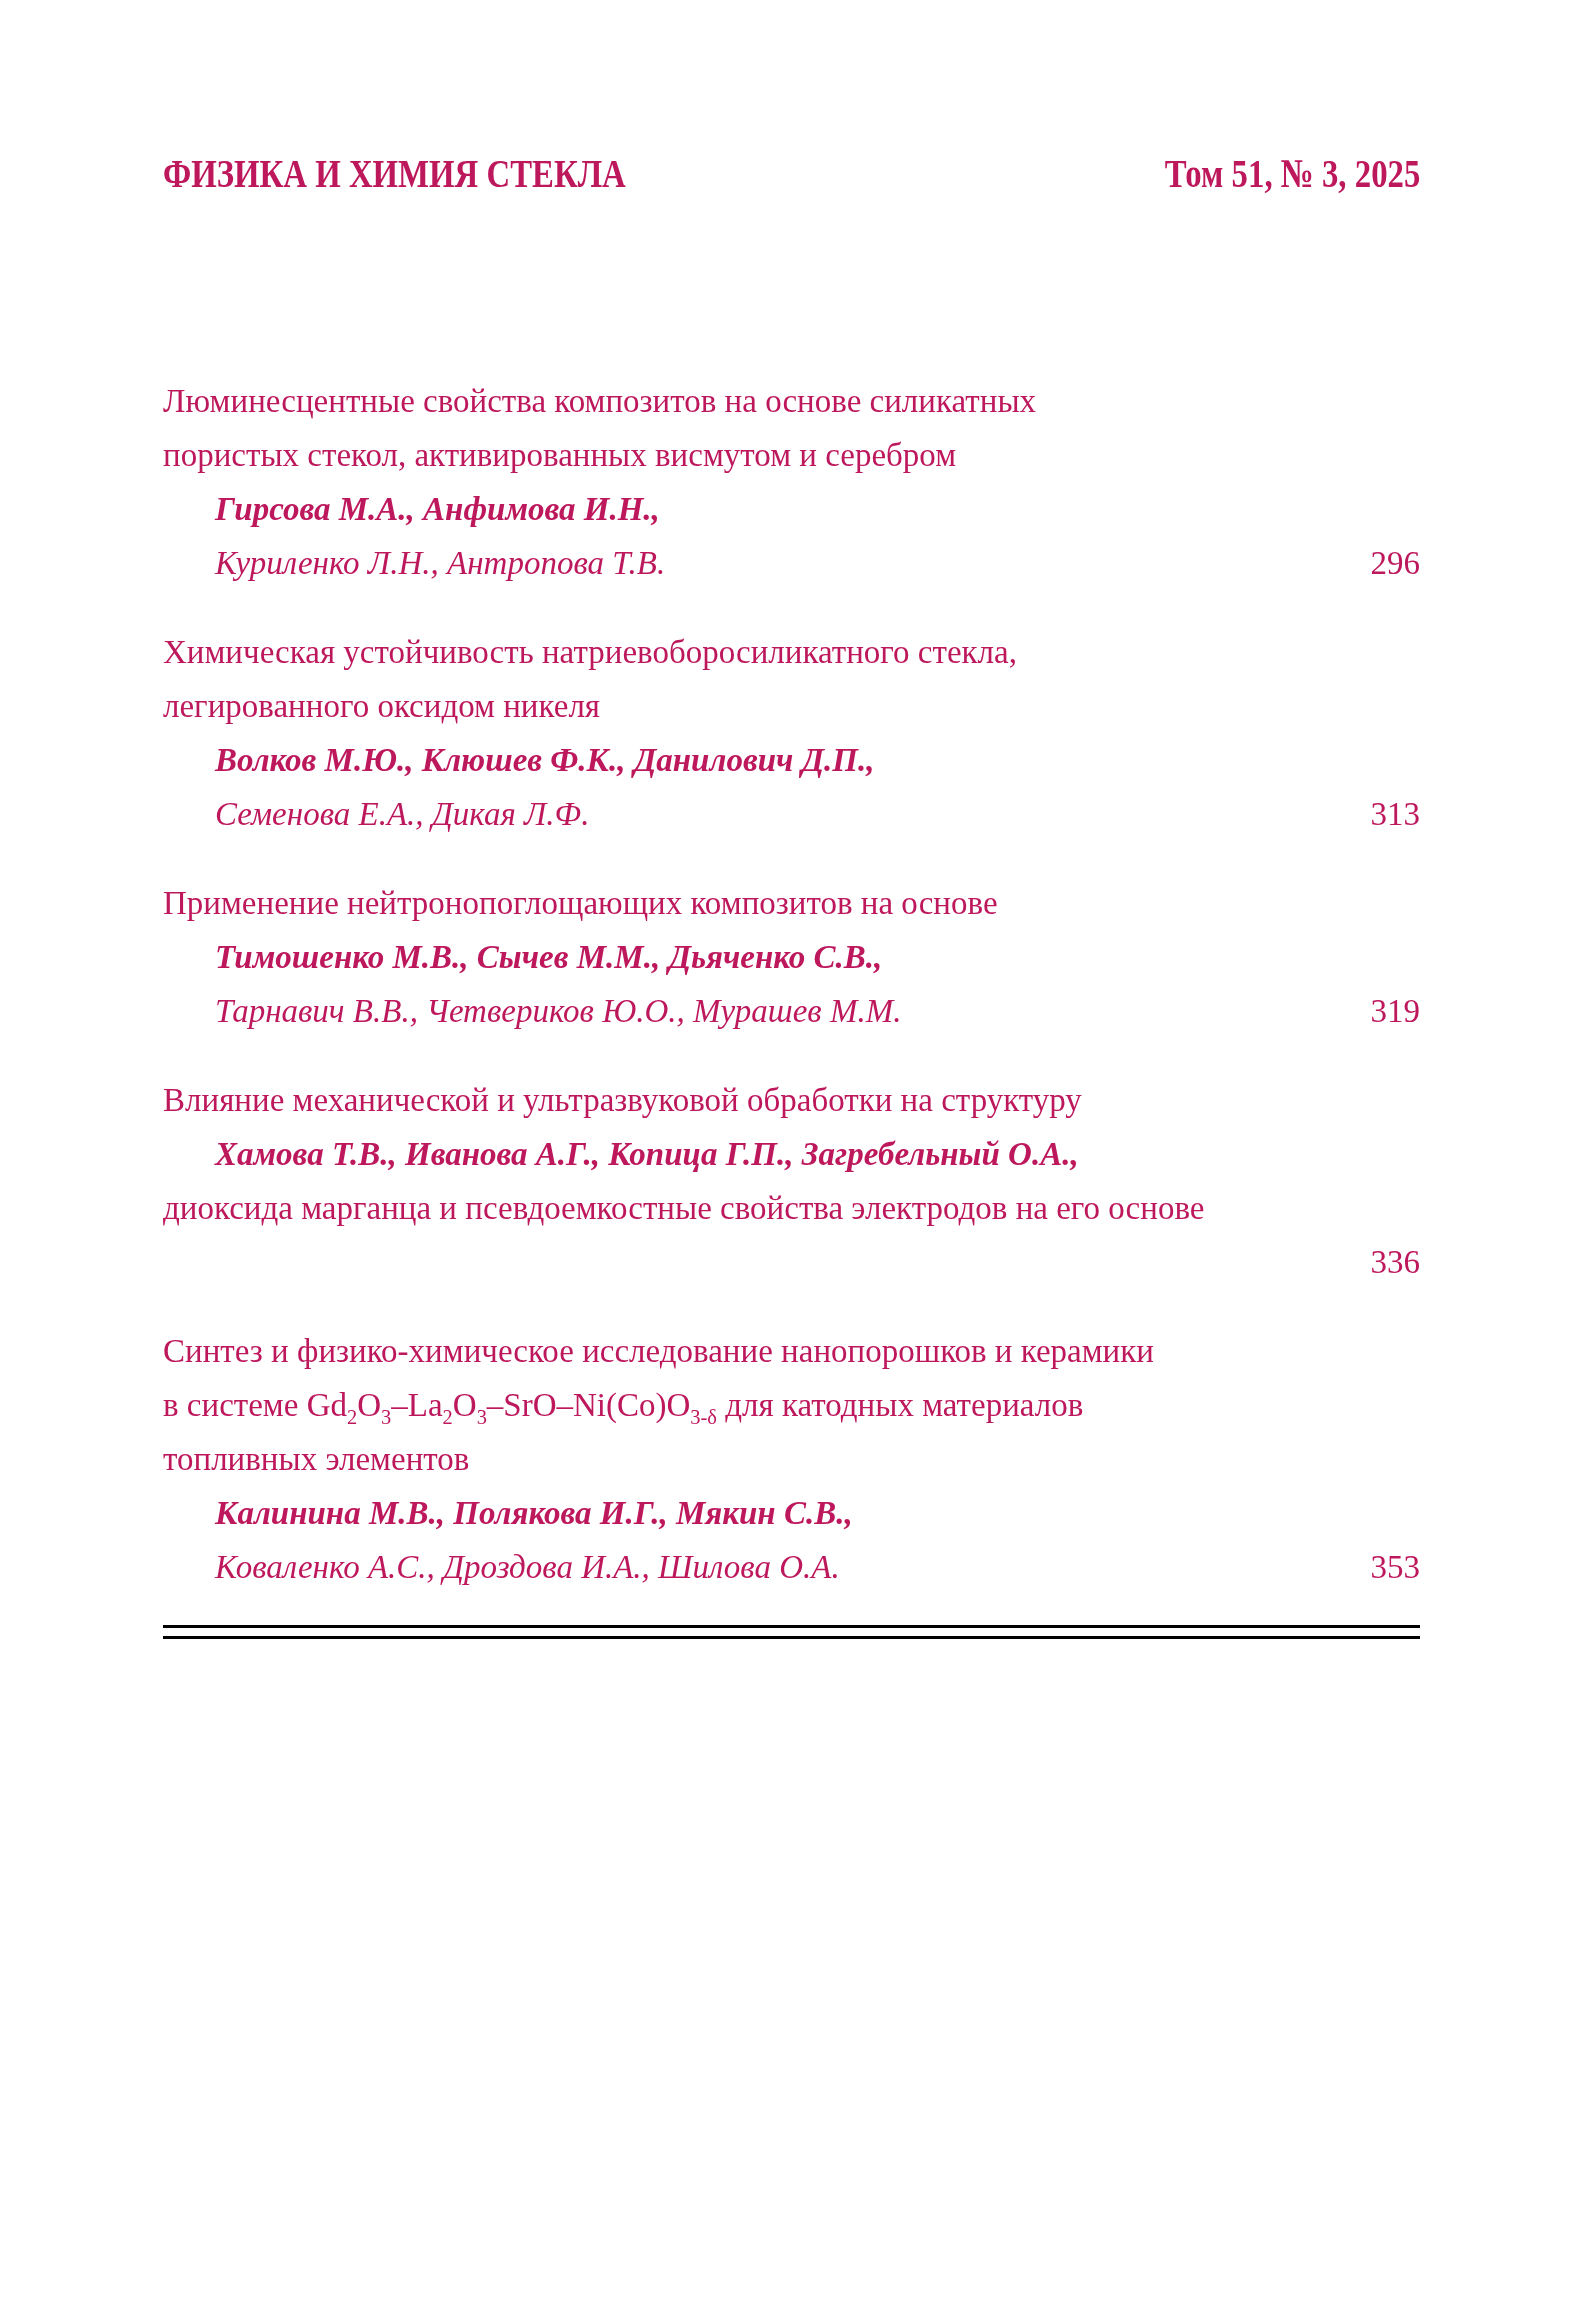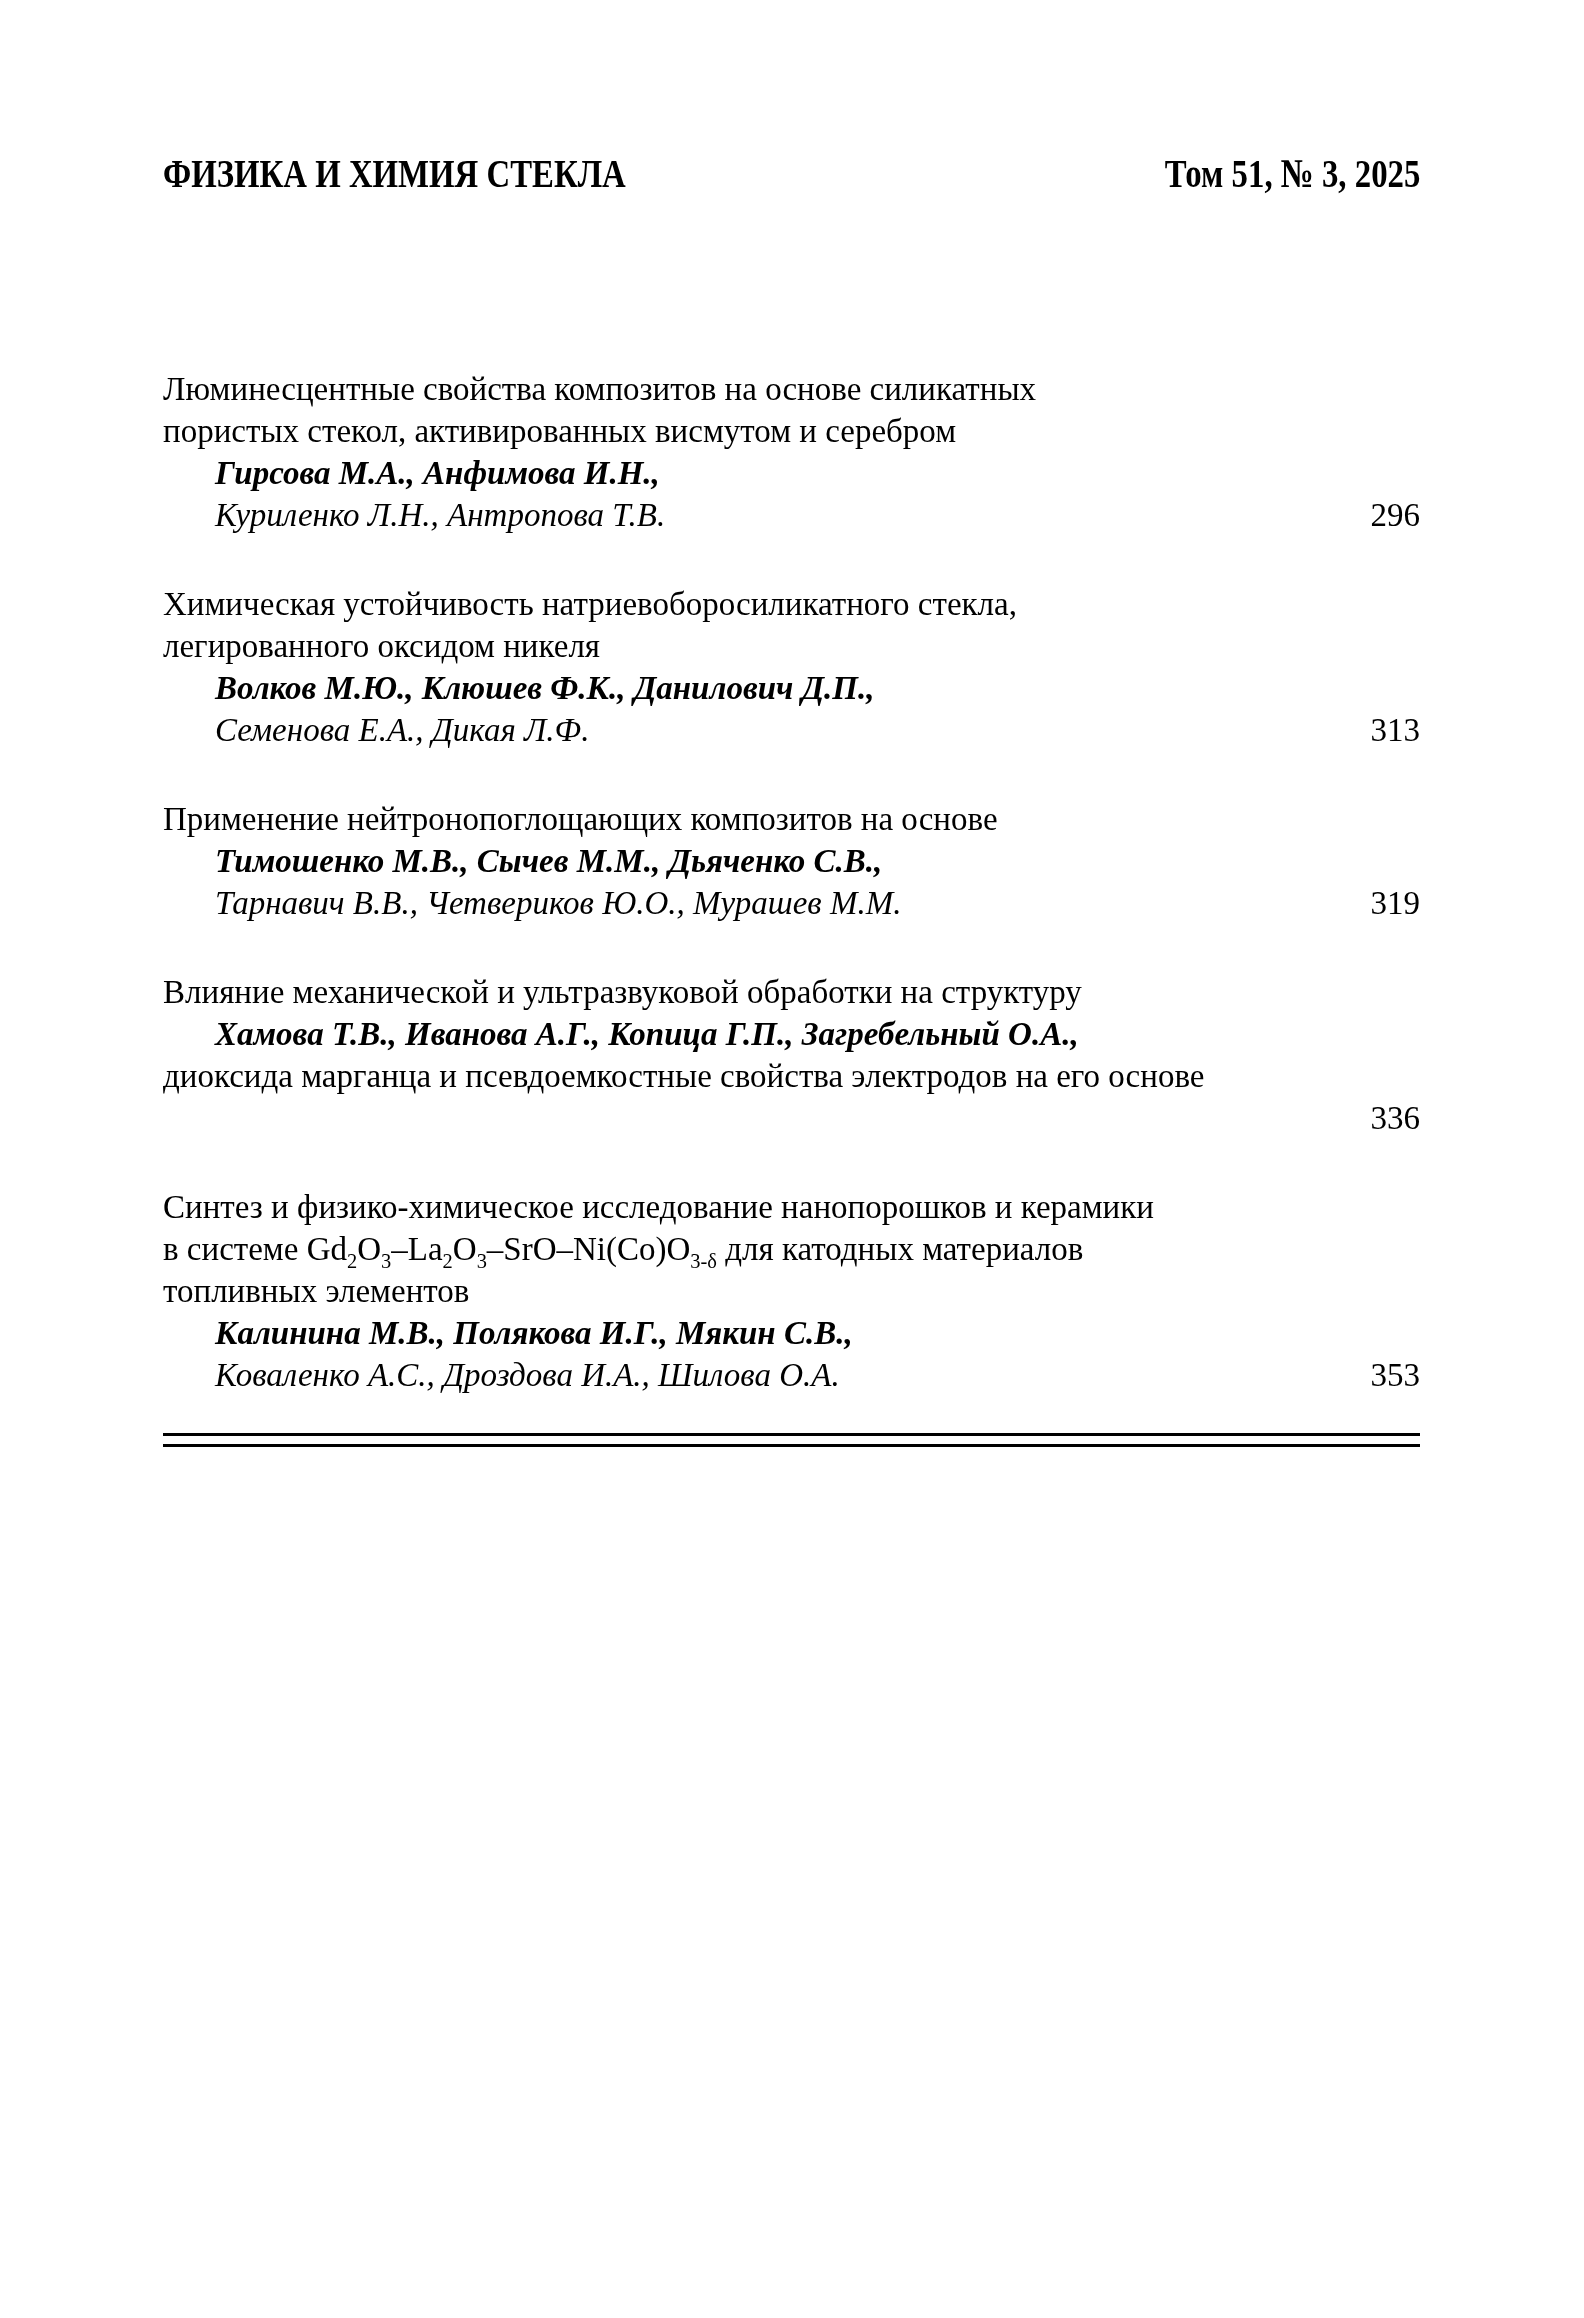--- a/index.html
+++ b/index.html
@@ -5,21 +5,21 @@
   html, body {
     margin: 0;
     padding: 0;
     background: #ffffff;
   }
   .page {
     position: relative;
     width: 1584px;
     height: 2319px;
     background: #ffffff;
-    color: #000000;
+    color: #be185d;
     font-family: "Liberation Serif", "DejaVu Serif", serif;
     overflow: hidden;
   }
   
   .page-header {
     position: absolute;
     left: 163px;
     top: 152px;
     width: 1257px;
     display: flex;
@@ -48,20 +48,21 @@
     line-height: 42px;
   }
   .entry {
     margin: 0 0 47px 0;
   }
   .entry:last-of-type {
     margin-bottom: 0;
   }
   .line {
     white-space: nowrap;
+    margin-top: 12px;
   }
   .line.authors {
     font-style: italic;
     padding-left: 52px;
     font-weight: bold;
   }
   .line.last {
     display: flex;
     align-items: flex-start;
   }

